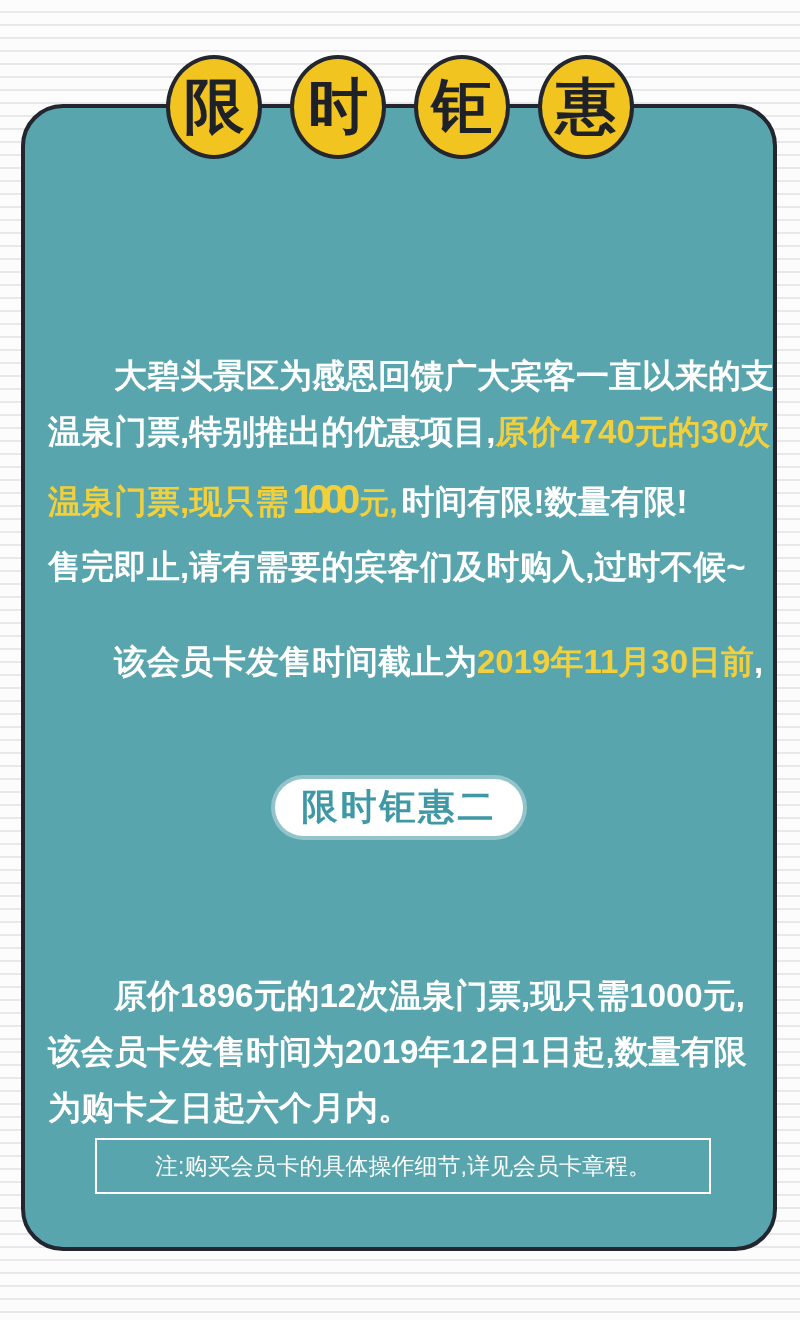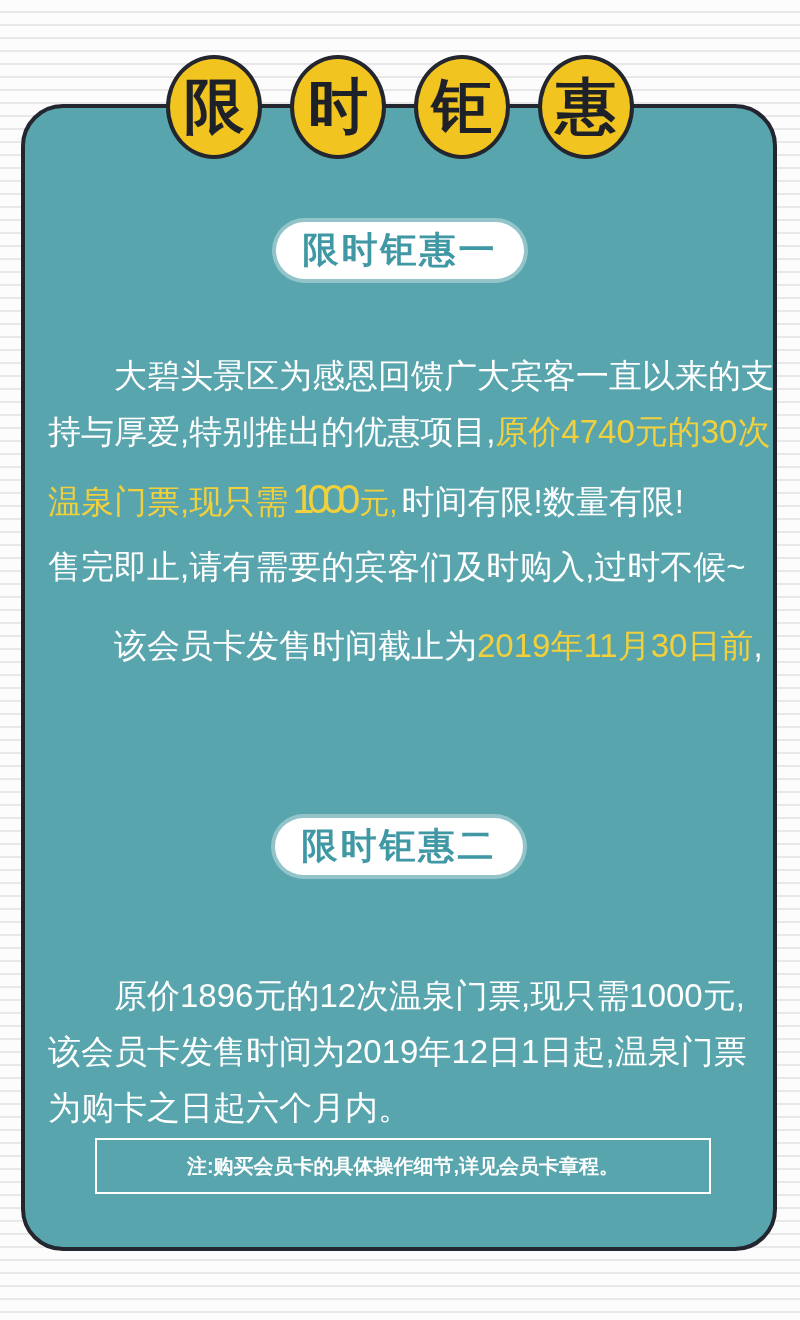--- a/index.html
+++ b/index.html
@@ -42,34 +42,34 @@
   
   .pill{
     position:absolute;
     height:57px; width:248px;
     background:#ffffff;
     border-radius:30px;
     box-shadow:0 0 0 4px rgba(255,255,255,0.35);
     display:flex; align-items:center; justify-content:center;
   }
   .pill1{ left:276px; top:222px; }
-  .pill2{ left:275px; top:818px; }
+  .pill2{ left:275px; top:779px; }
   .pill span{
     color:#3f98a4; font-weight:800; font-size:36px; letter-spacing:3px;
   }
   
   .textblock{
     position:absolute;
     left:48px; width:706px;
     color:#ffffff;
-    font-weight:400;
+    font-weight:700;
     font-size:33px;
   }
   .para1{ top:348px; }
-  .para2{ top:618px; }
+  .para2{ top:634px; }
   .para3{ top:968px; }
   .line{
     height:56px; line-height:56px;
     white-space:nowrap;
   }
   .line.tall{ height:78px; line-height:78px; }
   .line.last{ height:58px; line-height:58px; }
   .indent{ padding-left:66px; }
   .hl{ color:#f2d03c;margin-top:16px; }
   .price{
@@ -85,21 +85,21 @@
   }
   
   .notebox{
     position:absolute;
     left:95px; top:1138px;
     width:612px; height:52px;
     border:2px solid #ffffff;
     display:flex; align-items:center; justify-content:center;
   }
   .notebox span{
-    color:#ffffff; font-weight:700; font-size:20px; white-space:nowrap;
+    color:#ffffff; font-weight:400; font-size:23px; white-space:nowrap;
   }
 </style>
 </head>
 <body>
 
 <div class="page">
 
   <div class="card"></div>
 
   <div class="badges">
@@ -110,42 +110,39 @@
       <span>时</span>
     </div>
     <div class="badge">
       <span>钜</span>
     </div>
     <div class="badge">
       <span>惠</span>
     </div>
   </div>
 
-  <div class="pill pill1">
-    <span>限时钜惠一</span>
-  </div>
 
   <div class="textblock para1">
     <div class="line indent">大碧头景区为感恩回馈广大宾客一直以来的支</div>
-    <div class="line"><span>持与厚爱,特别推出的优惠项目,</span><span class="hl">原价4740元的30次</span></div>
+    <div class="line"><span>温泉门票,特别推出的优惠项目,</span><span class="hl">原价4740元的30次</span></div>
     <div class="line tall"><span class="hl">温泉门票,现只需</span><span class="price">1000</span><span class="price-unit">元,</span><span>时间有限!数量有限!</span></div>
     <div class="line last">售完即止,请有需要的宾客们及时购入,过时不候~</div>
   </div>
 
   <div class="textblock para2">
     <div class="line indent"><span>该会员卡发售时间截止为</span><span class="hl">2019年11月30日前</span><span>,</span></div>
   </div>
 
   <div class="pill pill2">
     <span>限时钜惠二</span>
   </div>
 
   <div class="textblock para3">
     <div class="line indent">原价1896元的12次温泉门票,现只需1000元,</div>
-    <div class="line">该会员卡发售时间为2019年12日1日起,温泉门票</div>
+    <div class="line">该会员卡发售时间为2019年12日1日起,数量有限</div>
     <div class="line">为购卡之日起六个月内。</div>
   </div>
 
   <div class="notebox">
     <span>注:购买会员卡的具体操作细节,详见会员卡章程。</span>
   </div>
 
 </div>
 
 </body></html>

